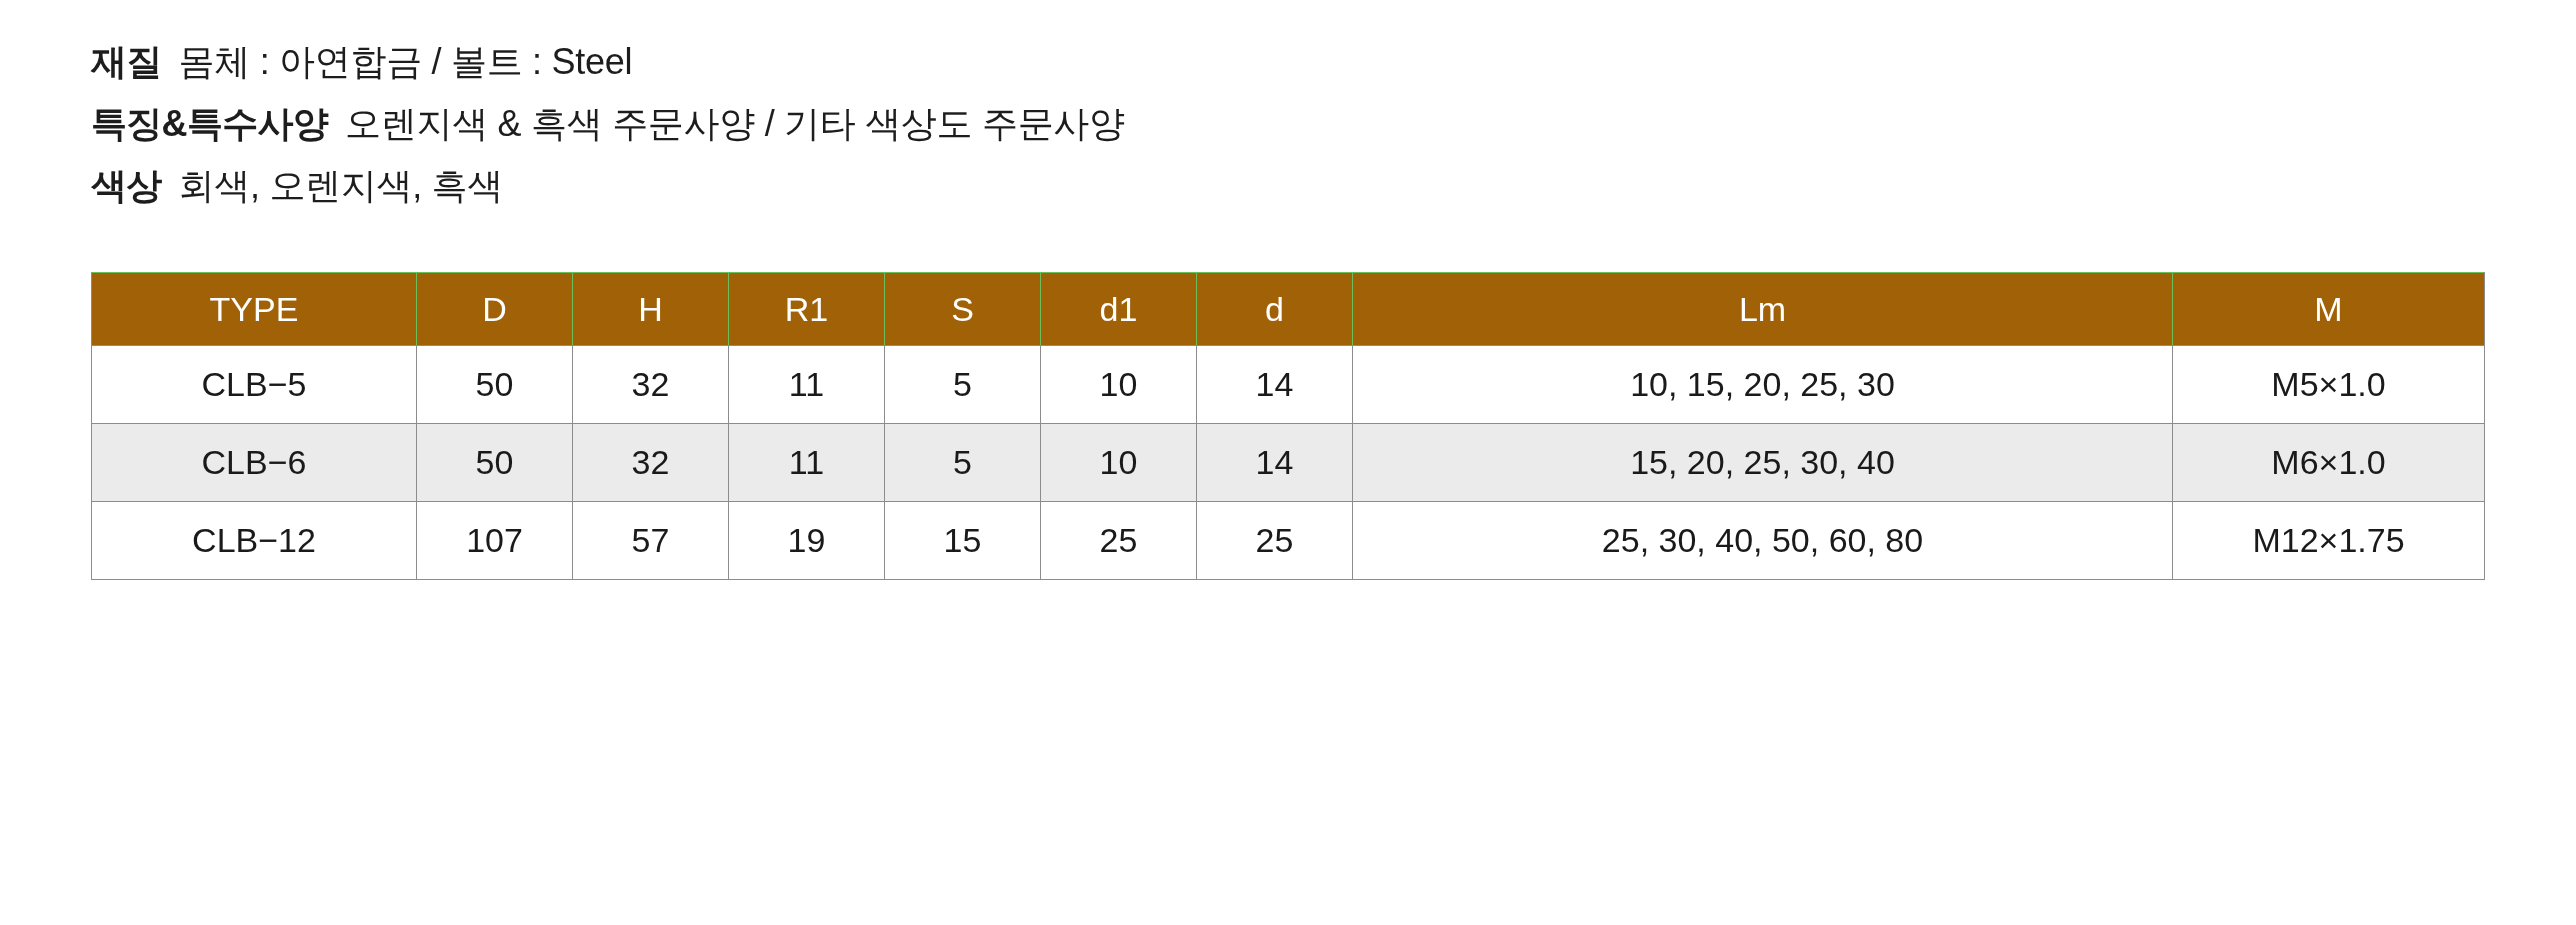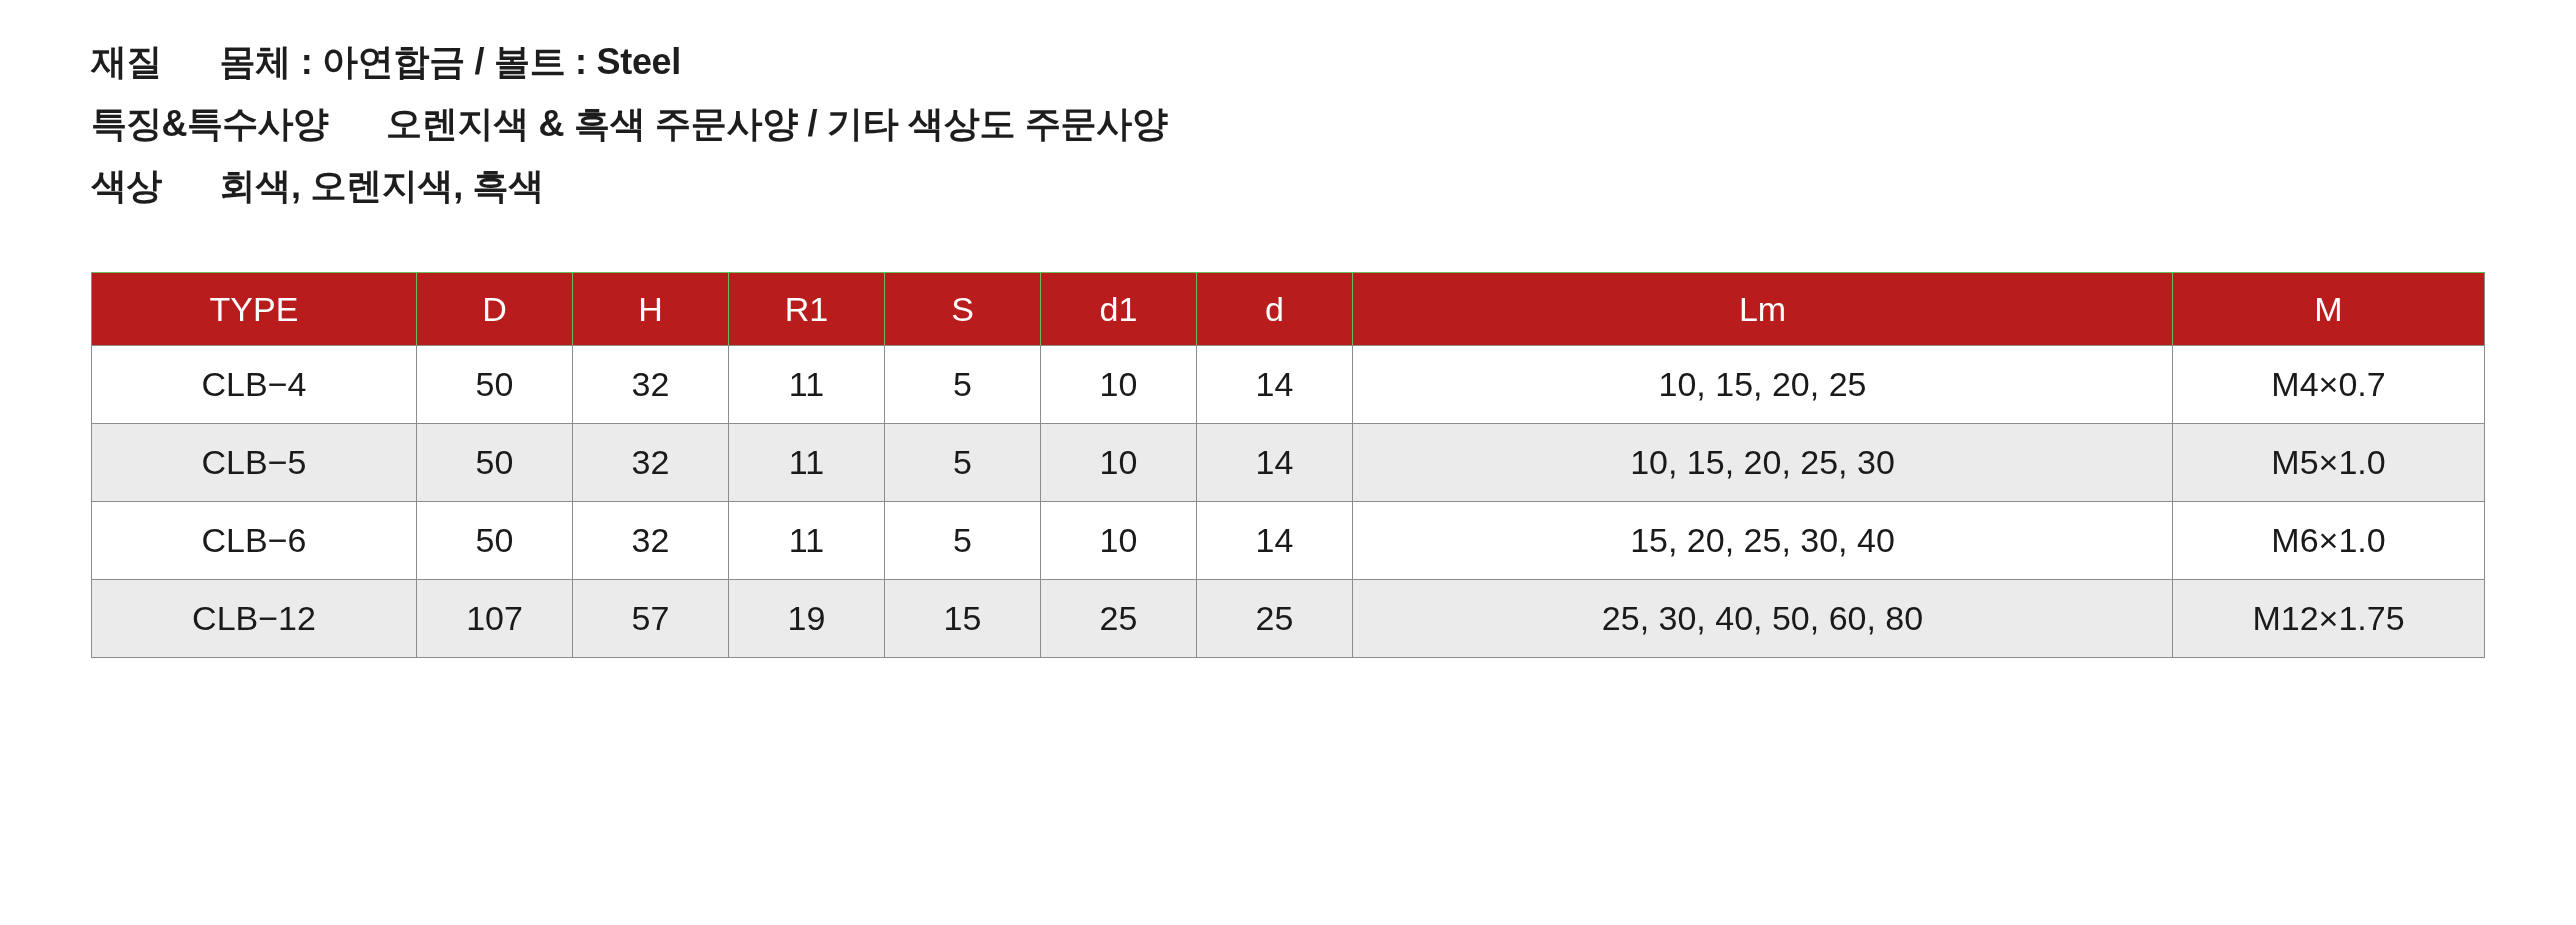--- a/index.html
+++ b/index.html
@@ -32,23 +32,22 @@
     font-size: 36px;
     line-height: 62px;
     white-space: nowrap;
     color: #1d1d1d;
   }
   .spec-label {
     font-weight: bold;
     letter-spacing: -0.7px;
   }
   .spec-value {
-    font-weight: bold;
+    font-weight: normal;
     letter-spacing: -0.3px;
-    margin-left: 41px;
   }
   .spec-gap {
     display: inline-block;
     width: 17px;
   }
 
   .table-wrap {
     position: absolute;
     left: 91px;
     top: 272px;
@@ -66,21 +65,21 @@
     text-align: center;
     vertical-align: middle;
     height: 77px;
     padding: 0 3.9px;
     font-weight: normal;
     letter-spacing: 0px;
     white-space: nowrap;
     overflow: hidden;
   }
   table.spec-table thead th {
-    background: #b91c1c;
+    background: #a16207;
     color: #ffffff;
     font-size: 34px;
     height: 72px;
     border-color: #6cbe5a;
     border-bottom: 1.3px solid #8c8c8c;
   }
   table.spec-table thead th:first-child {
     border-left: 1.3px solid #8c8c8c;
   }
   table.spec-table thead th:last-child {
@@ -140,31 +139,20 @@
           <th>R1</th>
           <th>S</th>
           <th>d1</th>
           <th>d</th>
           <th>Lm</th>
           <th>M</th>
         </tr>
       </thead>
       <tbody>
         <tr>
-          <td>CLB−4</td>
-          <td>50</td>
-          <td>32</td>
-          <td>11</td>
-          <td>5</td>
-          <td>10</td>
-          <td>14</td>
-          <td>10, 15, 20, 25</td>
-          <td>M4×0.7</td>
-        </tr>
-        <tr>
           <td>CLB−5</td>
           <td>50</td>
           <td>32</td>
           <td>11</td>
           <td>5</td>
           <td>10</td>
           <td>14</td>
           <td>10, 15, 20, 25, 30</td>
           <td>M5×1.0</td>
         </tr>

